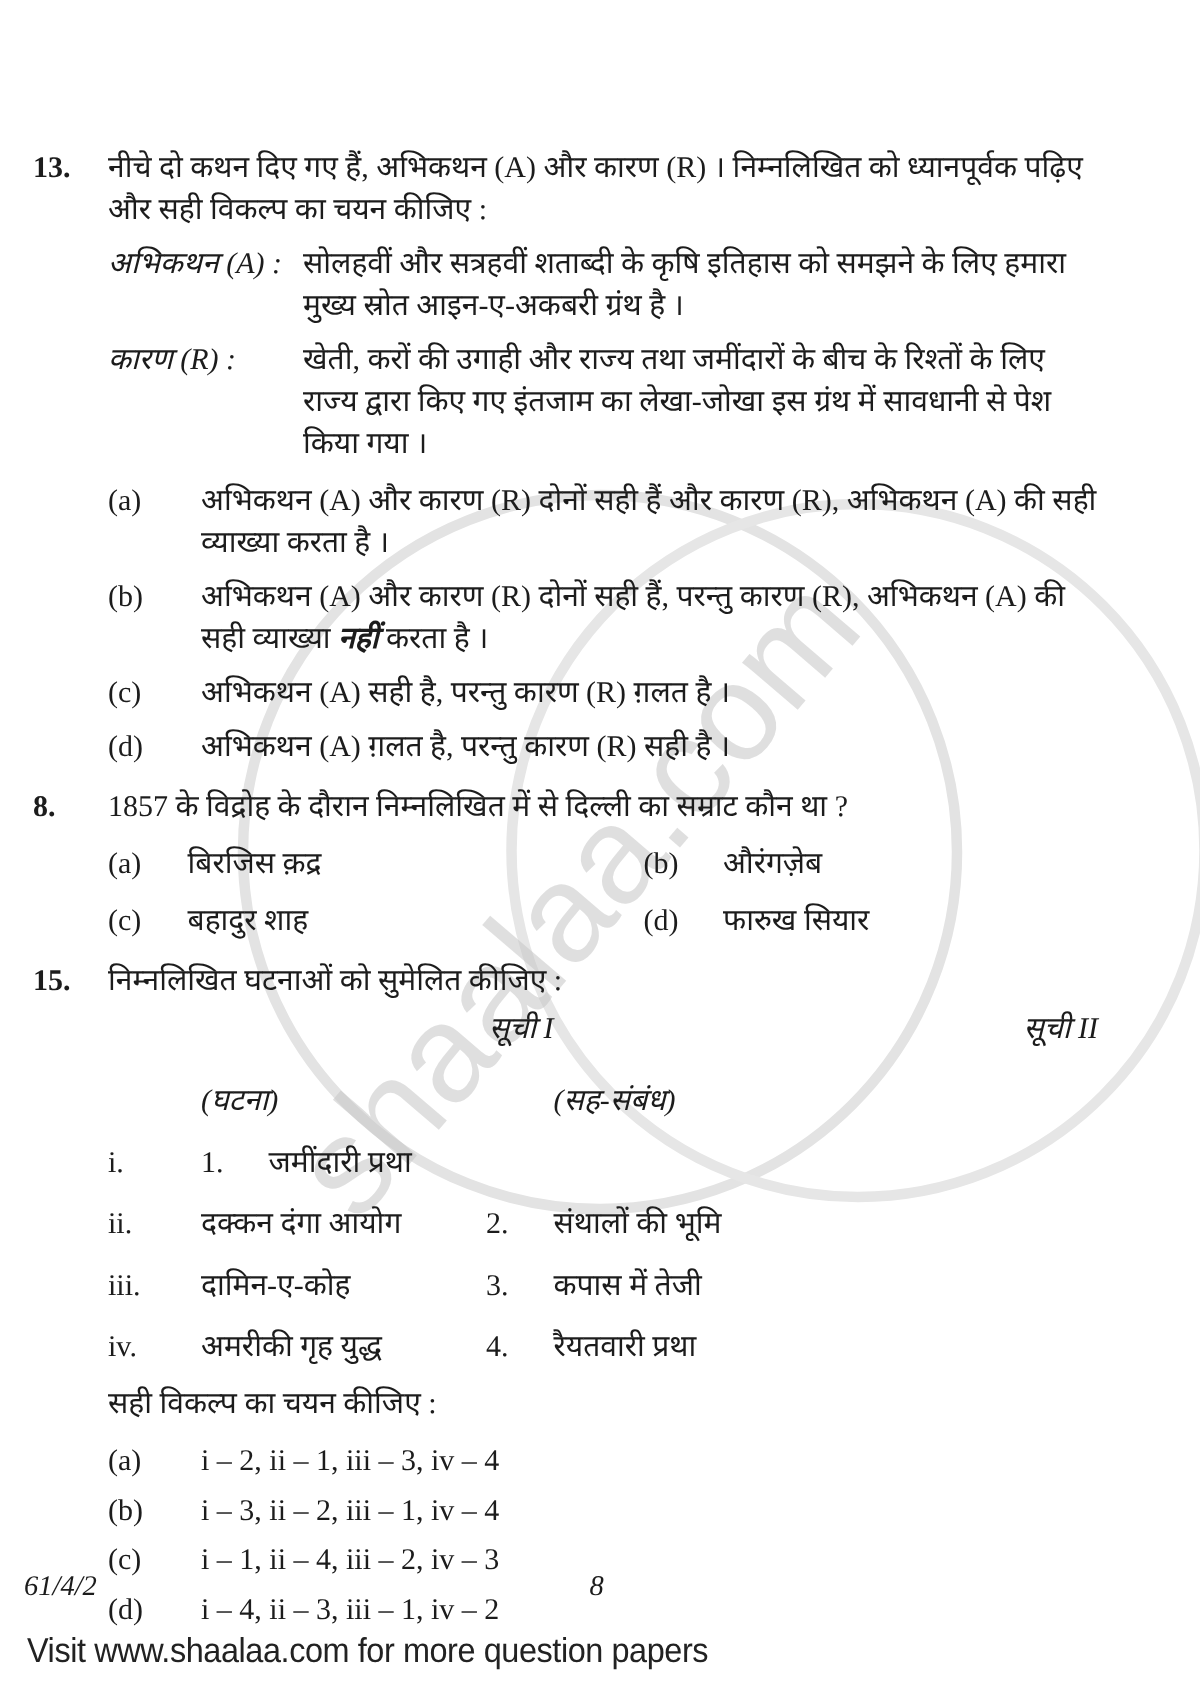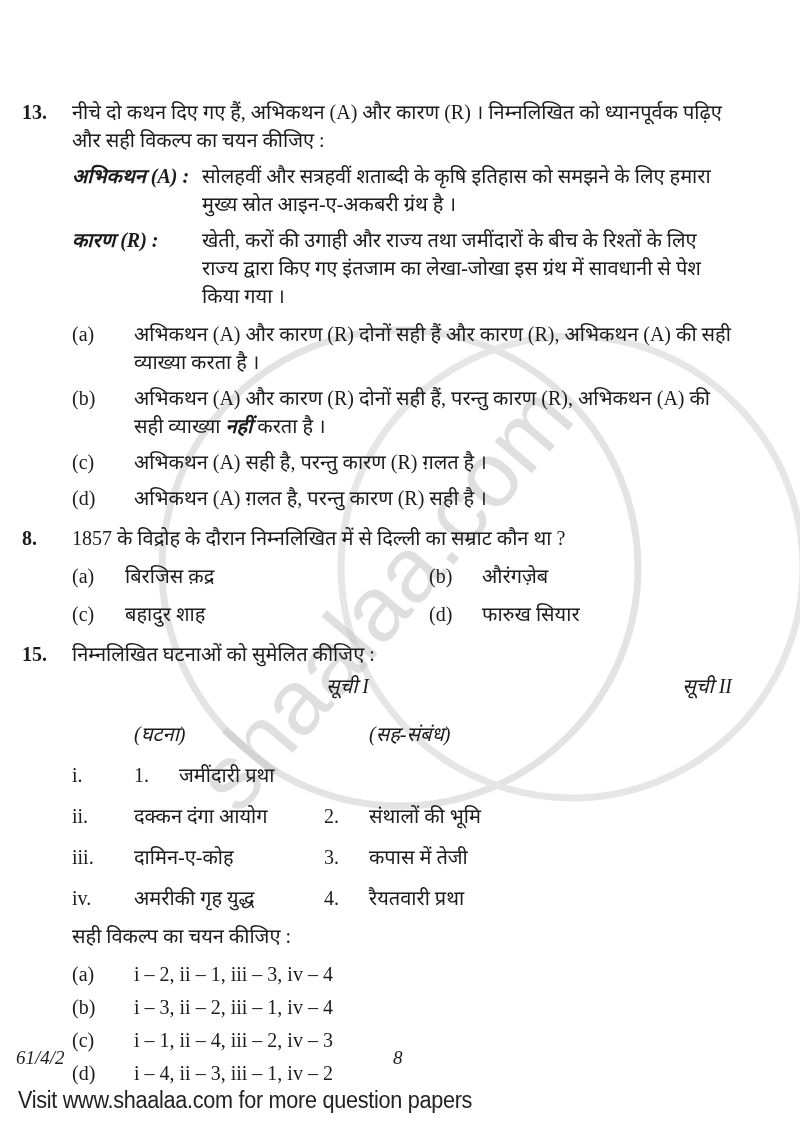--- a/index.html
+++ b/index.html
@@ -10,21 +10,21 @@
   }
   .watermark{position:absolute;left:0;top:0;pointer-events:none;}
   .content{position:absolute;left:0;top:0;width:800px;}
   .qblock{position:absolute;left:22px;width:710px;display:flex;}
   .qnum{width:50px;font-weight:bold;flex:0 0 50px;}
   .qbody{flex:1;min-width:0;}
   .q13{top:98px;}
   .q14{top:524px;}
   .q15{top:640px;}
   .ar-row{display:flex;margin-top:8px;}
-  .ar-label{flex:0 0 130px;font-style:italic;font-weight:bold;}
+  .ar-label{flex:0 0 130px;font-style:italic;}
   .ar-text{flex:1;}
   .opt{display:flex;margin-bottom:8px;}
   .opt-label{flex:0 0 62px;}
   .opt-text{flex:1;}
   .opts{margin-top:10px;}
   .opt-grid{display:grid;grid-template-columns:357px 1fr;row-gap:10px;margin-top:10px;}
   .opt-cell{display:flex;}
   .opt-cell .opt-label{flex:0 0 53px;}
   .match-head{display:flex;font-style:italic;}
   .match-head .c-rn{flex:0 0 62px;}

